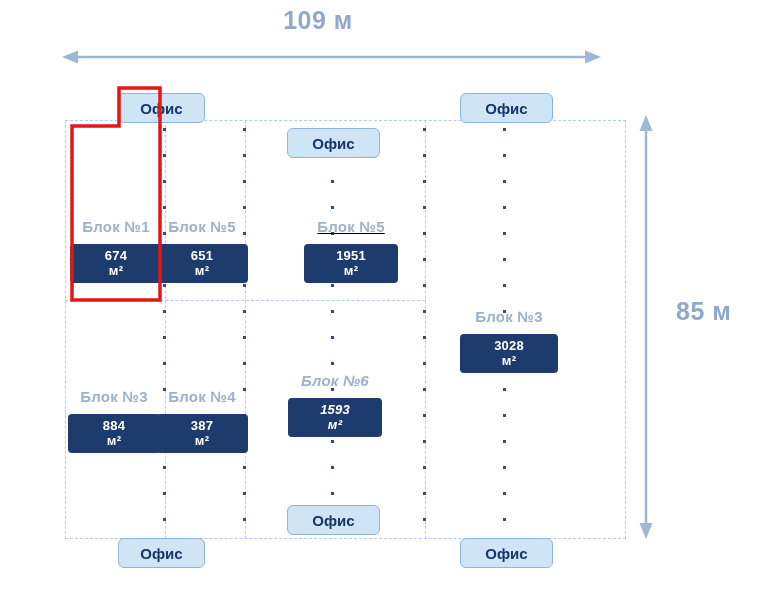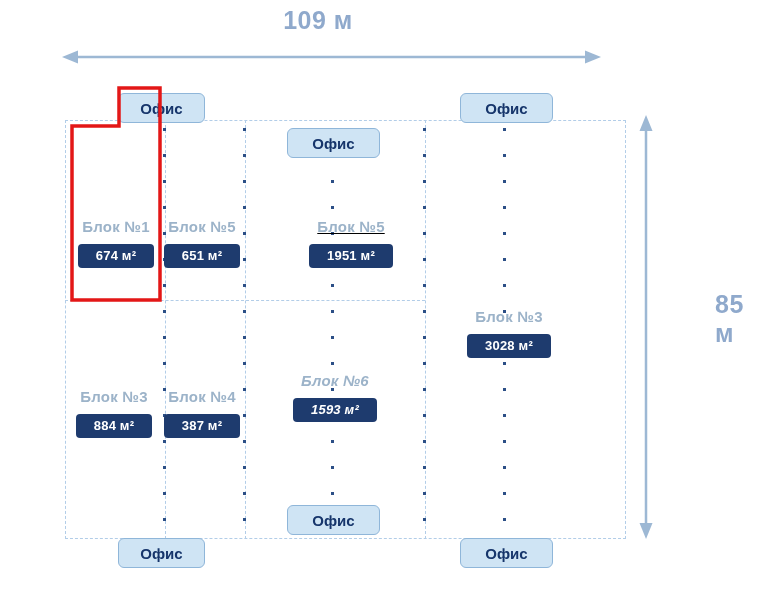--- a/index.html
+++ b/index.html
@@ -8,21 +8,21 @@
     --block-label:#9cb3c9; --badge-bg:#1e3b6e; --badge-text:#ffffff;
     --highlight:#e31717; --dot:#2c4f86;
   }
   * { box-sizing:border-box; }
   body { margin:0; background:#ffffff; font-family:"Liberation Sans", sans-serif; }
   .canvas { position:relative; width:761px; height:593px; background:#ffffff; overflow:hidden; }
 
   
   .dim { position:absolute; color:var(--dimension-text); font-weight:bold; font-size:25px; letter-spacing:.5px; }
   .dim-top { left:244px; top:6px; width:148px; text-align:center; }
-  .dim-right { left:676px; top:290px;margin-left:39px; }
+  .dim-right { left:676px; top:297px; }
 
   
   .building { position:absolute; left:65px; top:120px; width:561px; height:419px;
               border:1px dashed var(--plan-line); }
   .wall-v { position:absolute; top:120px; height:419px; width:0; border-left:1px dashed var(--plan-line); }
   .wv1 { left:165px; } .wv2 { left:245px; } .wv3 { left:425px; }
   .wall-h { position:absolute; left:65px; top:300px; width:360px; height:0; border-top:1px dashed var(--plan-line); }
 
   
   .dots { position:absolute; top:128px; height:404px; width:3px;
@@ -38,21 +38,21 @@
   .of-tm { left:287px; top:128px; width:93px; }
   .of-tr { left:460px; top:93px;  width:93px; }
   .of-bm { left:287px; top:505px; width:93px; }
   .of-bl { left:118px; top:538px; width:87px; }
   .of-br { left:460px; top:538px; width:93px; }
 
   
   .block { position:absolute; text-align:center; }
   .block-label { font-size:15px; font-weight:600; color:var(--block-label); letter-spacing:.2px; }
   .block-badge { display:inline-block; margin-top:9px; background:var(--badge-bg); color:var(--badge-text);
-                 font-size:13px; font-weight:bold; padding:4px 18px 5px; border-radius:4px; letter-spacing:.2px; }
+                 font-size:13px; font-weight:bold; padding:4px 27px 5px; border-radius:4px; letter-spacing:.2px; }
   .b1 { left:70px;  top:218px; width:92px; }
   .b2 { left:156px; top:218px; width:92px; }
   .b5 { left:304px; top:218px; width:94px;text-decoration:underline; }
   .b3 { left:68px;  top:388px; width:92px; }
   .b4 { left:156px; top:388px; width:92px; }
   .b6 { left:288px; top:372px; width:94px;font-style:italic; }
   .b7 { left:460px; top:308px; width:98px; }
 
   
   .overlay { position:absolute; left:0; top:0; width:761px; height:593px; pointer-events:none; }

